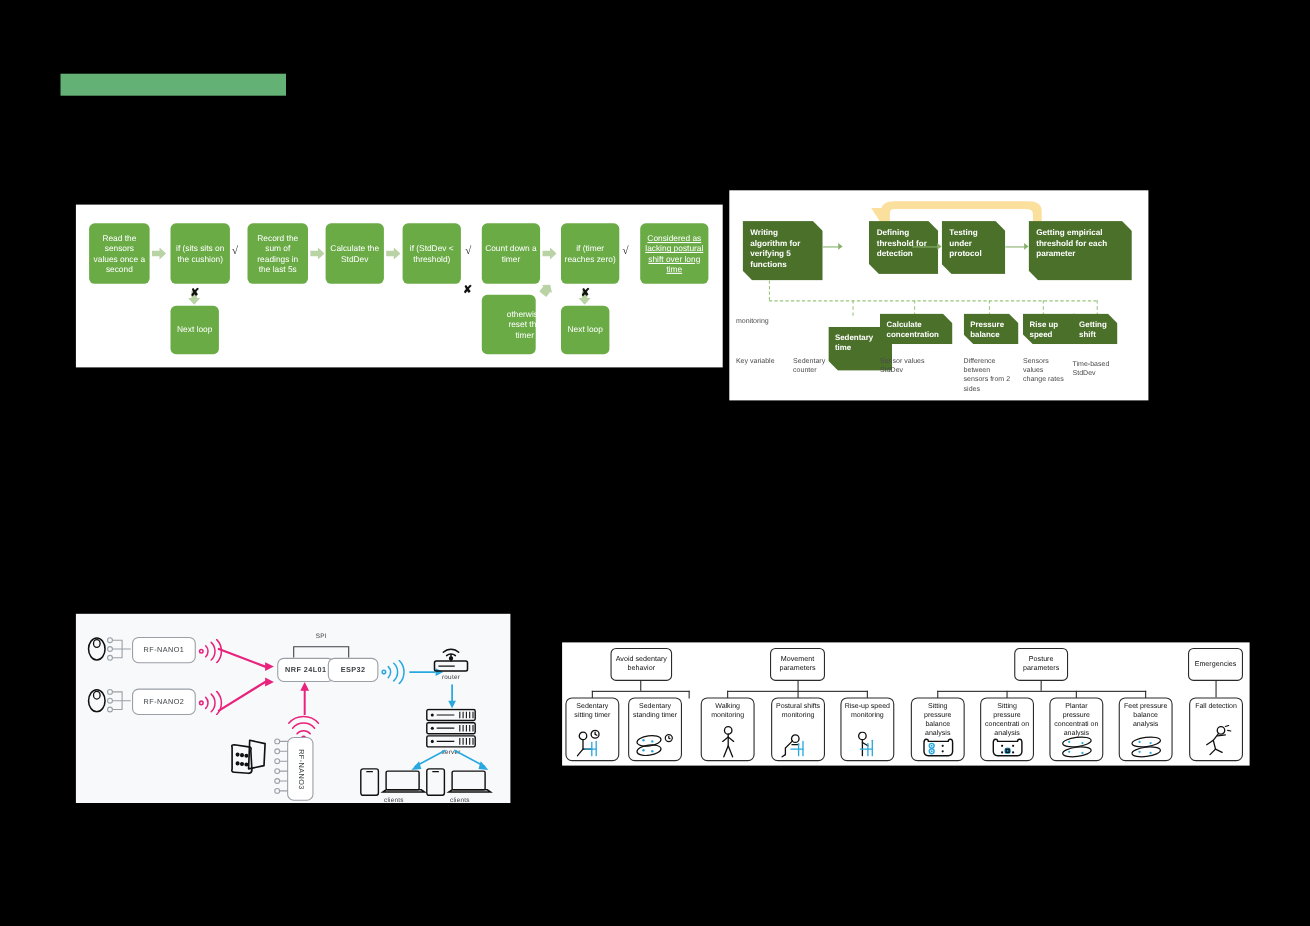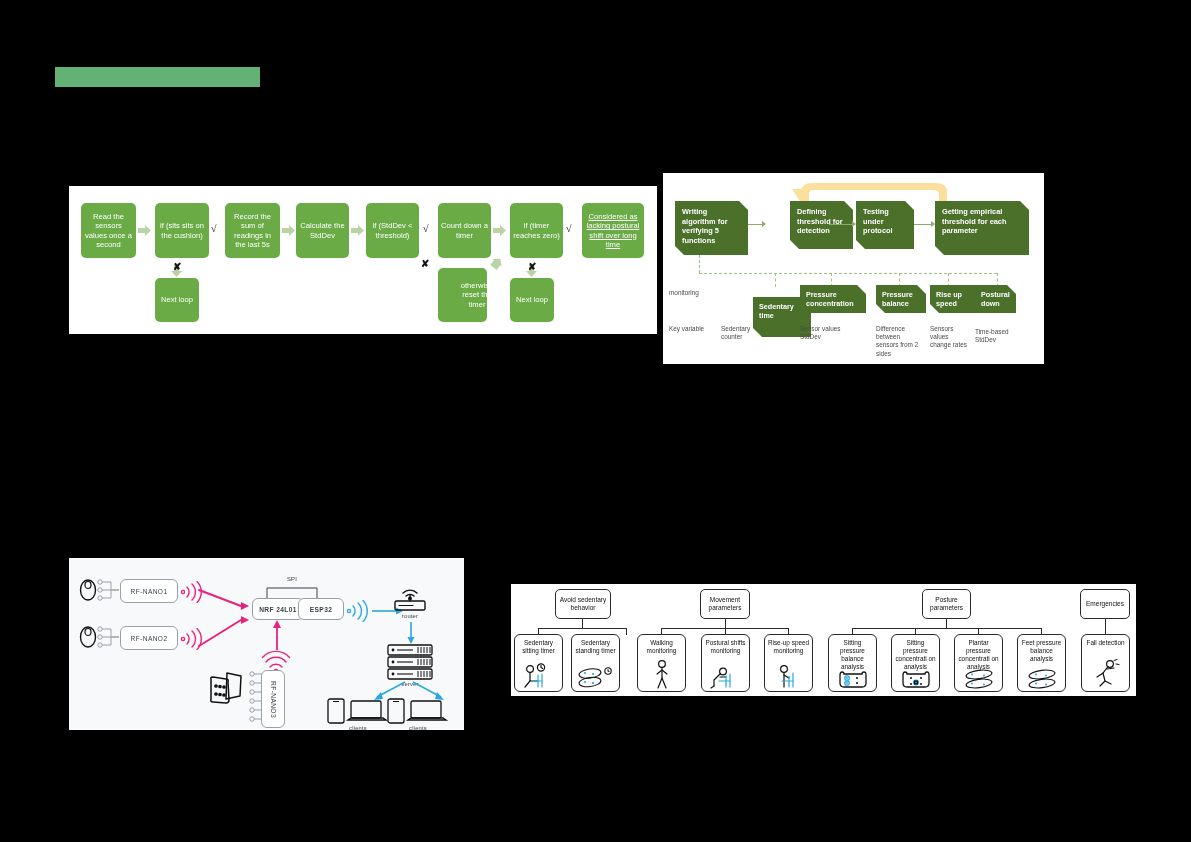--- a/index.html
+++ b/index.html
@@ -299,24 +299,24 @@
   <div class="dash-h" style="left:36px;  top:100px; width:298px;"></div>
   <div class="dash-v" style="left:112px; top:100px; height:14px;"></div>
   <div class="dash-v" style="left:168px; top:100px; height:14px;"></div>
   <div class="dash-v" style="left:236px; top:100px; height:14px;"></div>
   <div class="dash-v" style="left:285px; top:100px; height:14px;"></div>
   <div class="dash-v" style="left:334px; top:100px; height:14px;"></div>
 
   <div class="mlabel" style="left:6px; top:116px; width:48px;">monitoring</div>
 
   <div class="mbox small" style="left:58px;  top:124px; width:58px; height:40px;margin-left:32px;">Sedentary time</div>
-  <div class="mbox small" style="left:137px; top:112px; width:66px; height:28px;">Pressure concentration</div>
+  <div class="mbox small" style="left:137px; top:112px; width:66px; height:28px;">Calculate concentration</div>
   <div class="mbox small" style="left:213px; top:112px; width:50px; height:28px;">Pressure balance</div>
   <div class="mbox small" style="left:267px; top:112px; width:56px; height:28px;">Rise up speed</div>
-  <div class="mbox small" style="left:312px; top:112px; width:41px; height:28px;">Postural down</div>
+  <div class="mbox small" style="left:312px; top:112px; width:41px; height:28px;">Getting shift</div>
 
   <div class="mlabel" style="left:6px; top:152px; width:36px;">Key variable</div>
 
   <div class="mvar" style="left:58px;  top:152px; width:52px;">Sedentary counter</div>
   <div class="mvar" style="left:137px; top:152px; width:45px;">Sensor values StdDev</div>
   <div class="mvar" style="left:213px; top:152px; width:48px;">Difference between sensors from 2 sides</div>
   <div class="mvar" style="left:267px; top:152px; width:38px;">Sensors values change rates</div>
   <div class="mvar" style="left:312px; top:155px; width:40px;">Time-based StdDev</div>
 </div>
 

